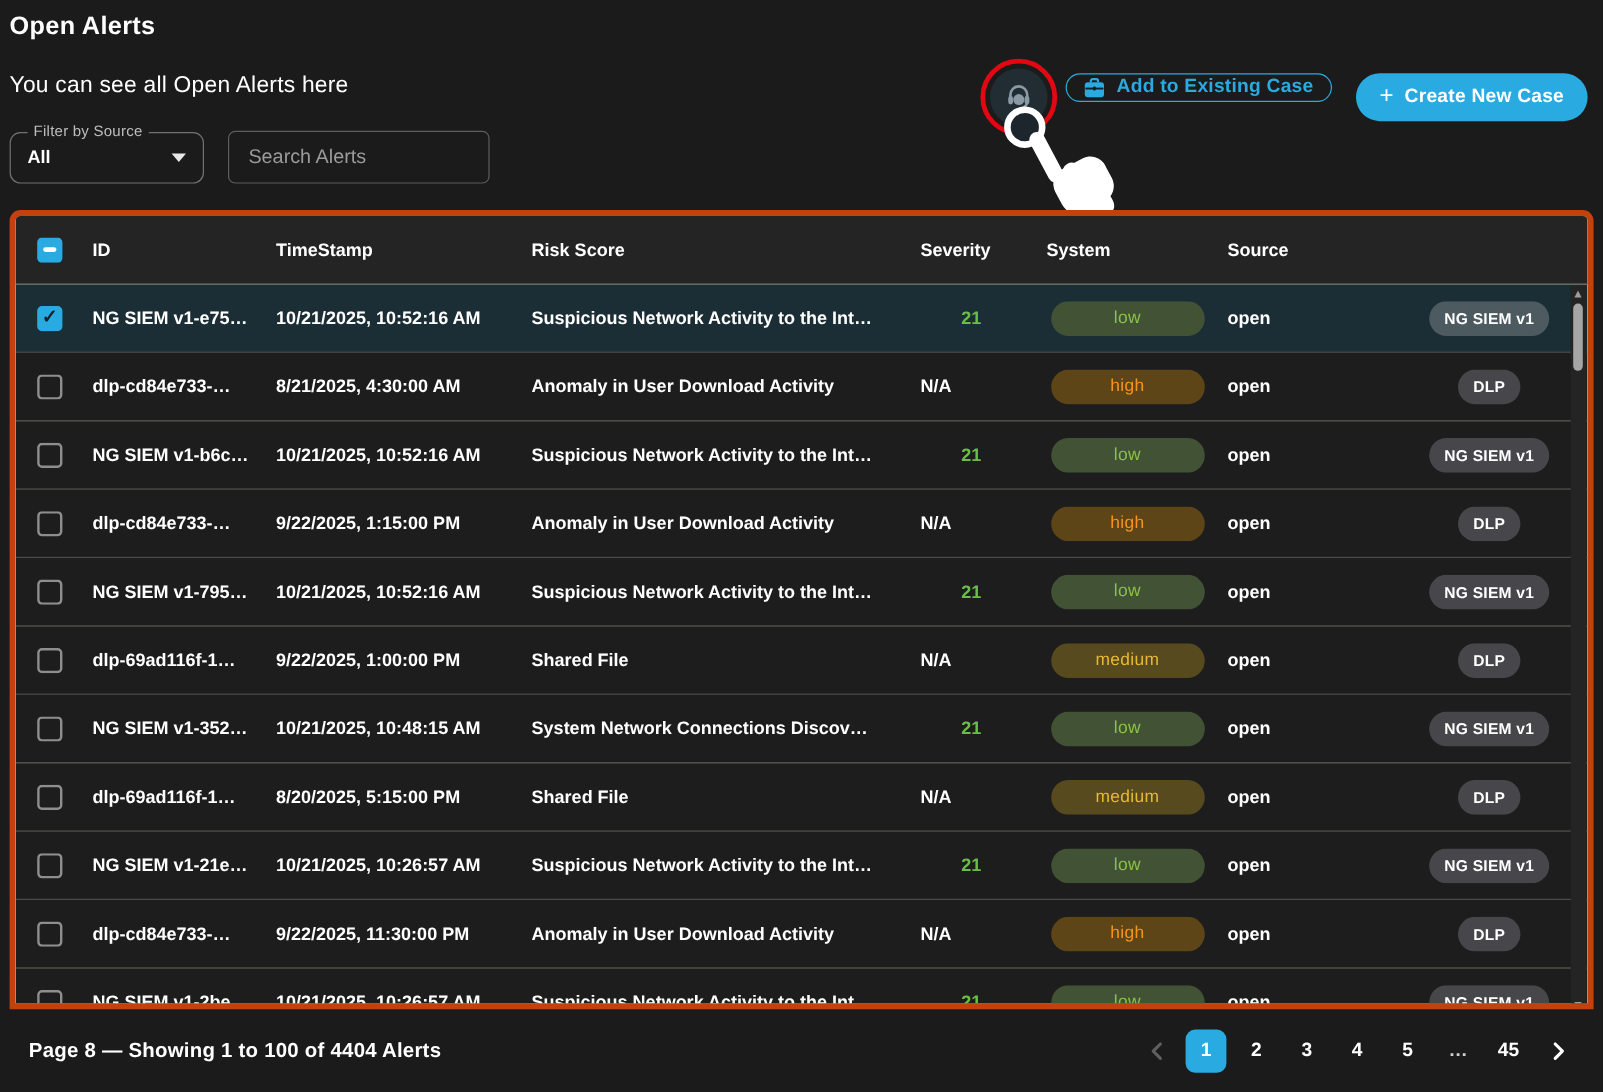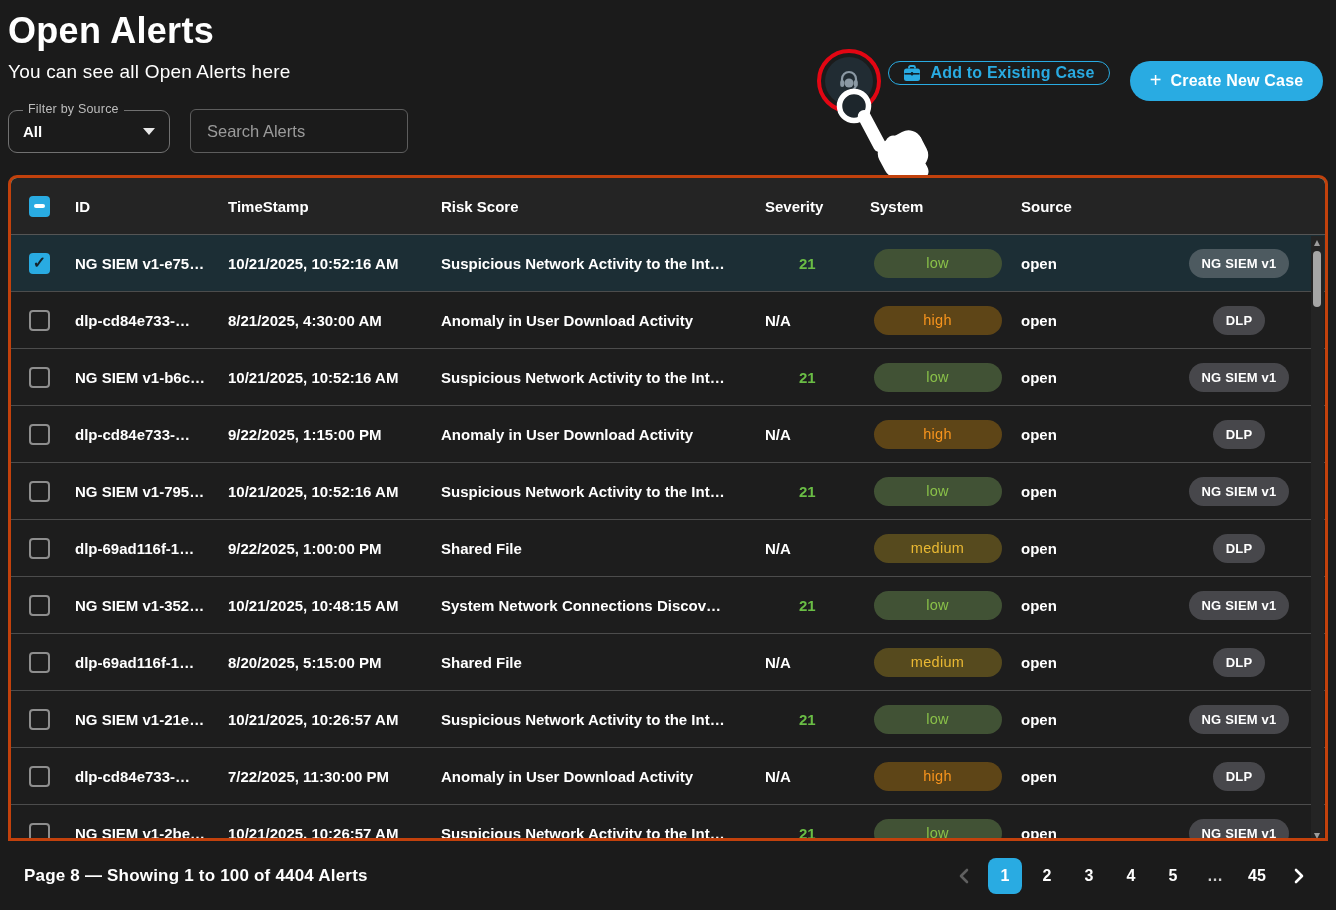--- a/index.html
+++ b/index.html
@@ -8,21 +8,21 @@
     position: relative;
     background: #1b1b1b;
     font-family: "Liberation Sans", sans-serif;
     color: #fff;
     overflow: hidden;
   }
 
   
   .page-title {
     position:absolute; left:8px; top:10px;
-    font-size:36px; font-weight:700; letter-spacing:.3px;
+    font-size:21px; font-weight:700; letter-spacing:.3px;
   }
   .page-subtitle {
     position:absolute; left:8px; top:61px;
     font-size:19px; font-weight:500; letter-spacing:.2px;
   }
 
   
   .filter-select {
     position:absolute; left:8px; top:110px; width:162px; height:43px;
     border:1px solid #717171; border-radius:9px;
@@ -69,21 +69,21 @@
     border:none; border-radius:20px; background:#29abe2;
     color:#fff; font-size:16px; font-weight:700; letter-spacing:.2px;
     display:flex; align-items:center; justify-content:center; gap:9px; cursor:pointer;
     font-family:"Liberation Sans", sans-serif;
   }
   .plus-glyph { font-size:20px; font-weight:400; line-height:1; margin-top:-2px; }
 
   
   .alerts-table {
     position:absolute; left:8px; top:175px; width:1320px; height:666px;
-    border:3px solid #c2410c; border-radius:9px 9px 0 0;
+    border:5px solid #c2410c; border-radius:9px 9px 0 0;
     overflow:hidden; background:#fef9c3;
   }
   .t-grid {
     display:grid;
     grid-template-columns:56px 153px 213px 324px 105px 151px 152px 166px;
     align-items:center;
   }
   .t-head {
     height:57px; background:#242424; border-bottom:1px solid #555;
     font-size:15px; font-weight:700;
@@ -400,21 +400,21 @@
         </div>
   </div>
 
   <div class="t-grid t-row">
     <div class="t-cell cell-check">
       <span class="checkbox">
             <span class="mark"></span>
           </span>
     </div>
     <div class="t-cell">dlp-cd84e733-…</div>
-    <div class="t-cell">7/22/2025, 11:30:00 PM</div>
+    <div class="t-cell">9/22/2025, 11:30:00 PM</div>
     <div class="t-cell">Anomaly in User Download Activity</div>
     <div class="t-cell risk-na">N/A</div>
     <div class="t-cell cell-center">
           <span class="sev-pill sev-high">high</span>
         </div>
     <div class="t-cell">open</div>
     <div class="t-cell cell-source">
           <span class="source-badge">DLP</span>
         </div>
   </div>

